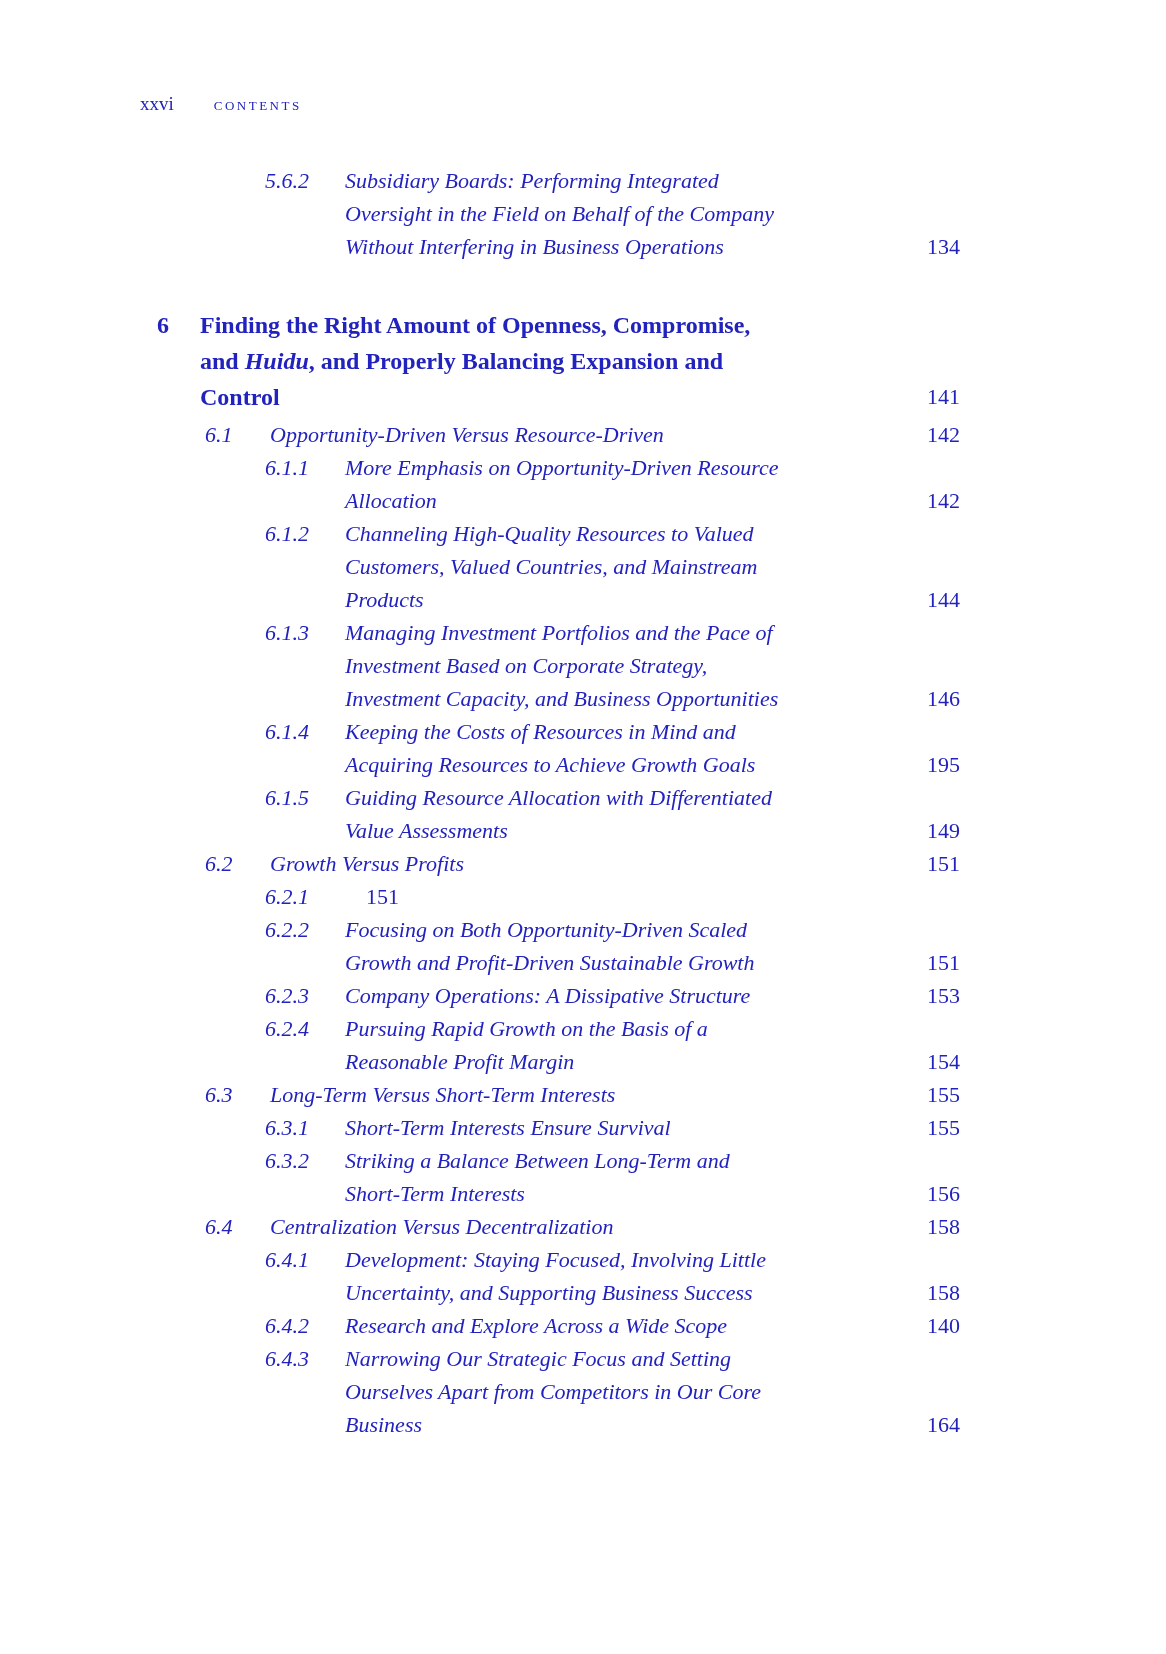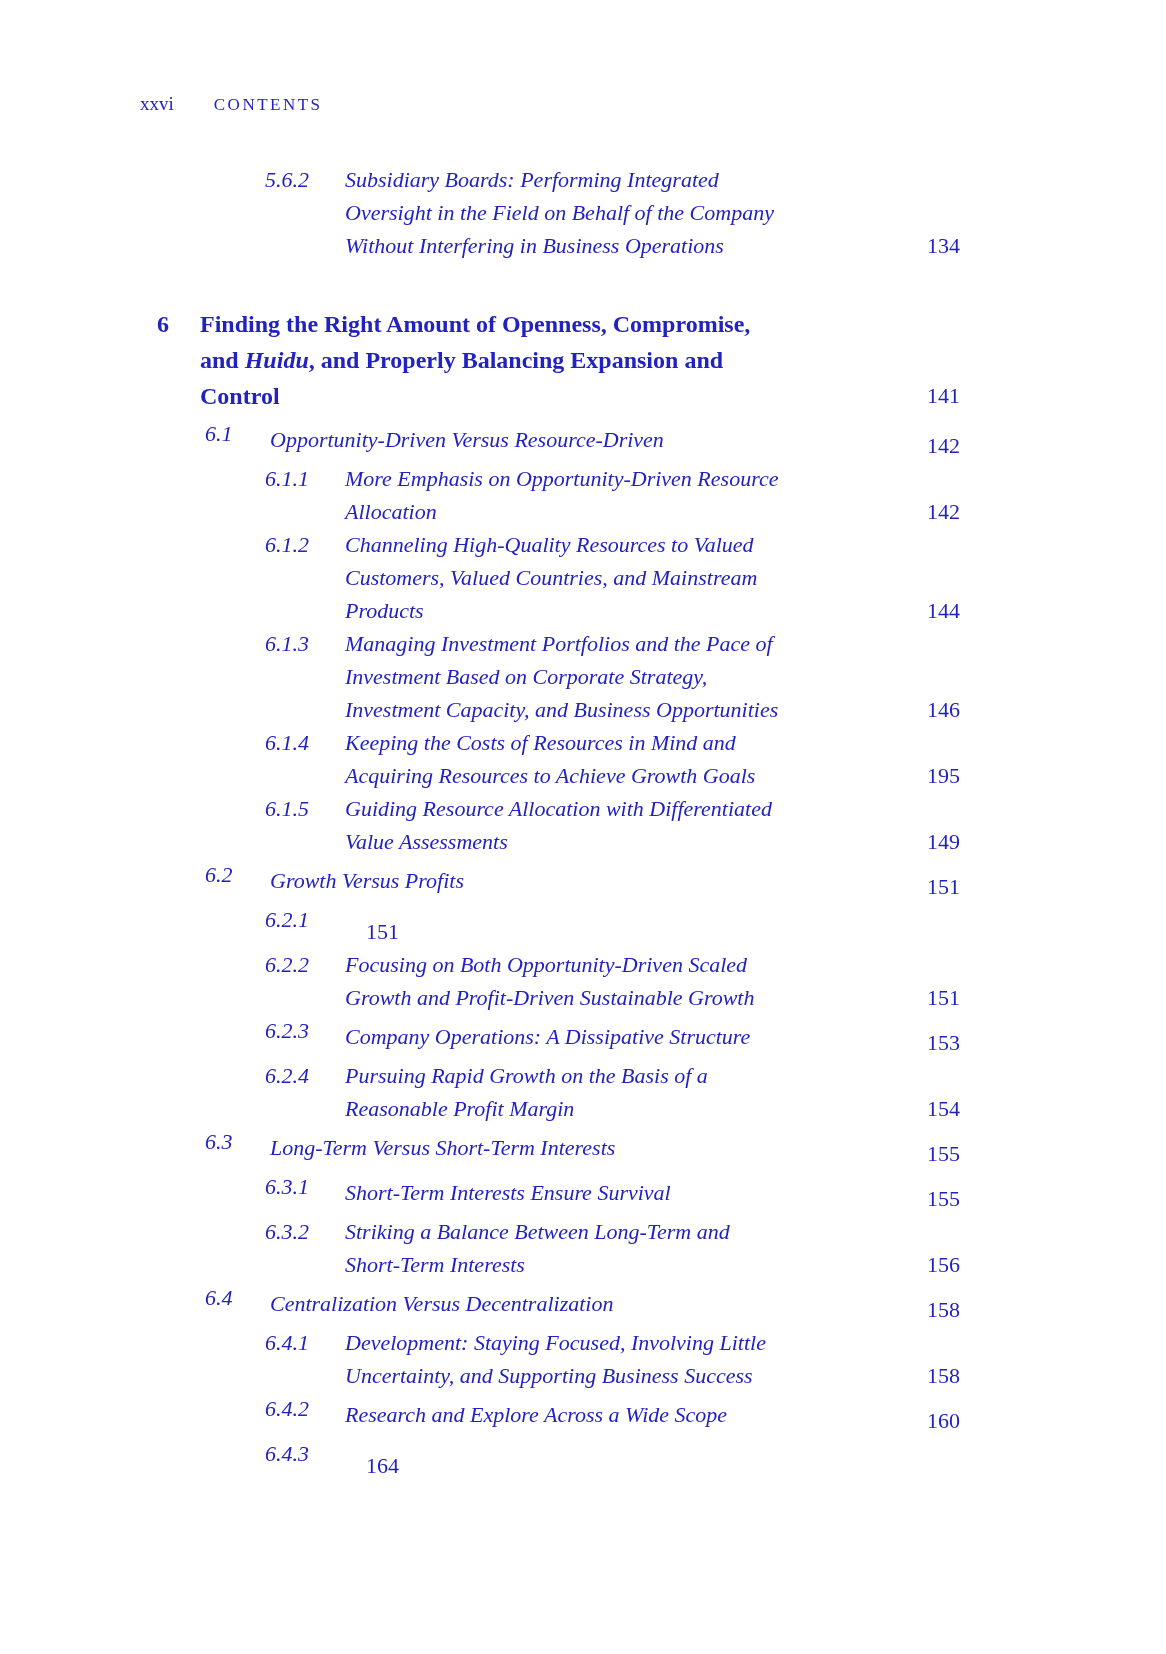--- a/index.html
+++ b/index.html
@@ -14,41 +14,40 @@
     color: var(--ink, #2222bf);
     overflow: hidden;
   }
   .running-head {
     margin-left: 140px;
     font-size: 19px;
     line-height: 24px;
   }
   .folio { margin-right: 40px; }
   .head-title {
-    font-size: 17px;
+    font-size: 13px;
     letter-spacing: 2.5px;
   }
   .toc {
     margin: 46px 0 0 157px;
     width: 803px;
     font-size: 22px;
     line-height: 33px;
   }
   .entry { display: flex; align-items: center; }
   .entry .num { align-self: flex-start; white-space: nowrap; }
   .entry .body { flex: 1 1 auto; min-width: 0; }
   .entry .body .line { display: block; }
   .entry .pg {
     align-self: flex-end;
     min-width: 46px;
     margin-left: 8px;
     text-align: right;
     font-style: normal;
     font-weight: normal;
-    margin-top: 12px;
   }
   .entry.chapter {
     font-weight: bold;
     font-size: 24px;
     line-height: 36px;
     margin: 44px 0 3px 0;
   }
   .entry.chapter .num { width: 43px; }
   .entry.chapter .pg { font-size: 22px; }
   .entry.s1 { font-style: italic; margin-left: 48px; gap: 8px; }
@@ -201,20 +200,25 @@
           <span class="line">Development: Staying Focused, Involving Little</span>
           <span class="line">Uncertainty, and Supporting Business Success</span>
         </span>
         <span class="pg">158</span>
       </div>
       <div class="entry s2">
         <span class="num">6.4.2</span>
         <span class="body">
           <span class="line">Research and Explore Across a Wide Scope</span>
         </span>
-        <span class="pg">160</span>
+        <span class="pg">140</span>
       </div>
       <div class="entry s2">
         <span class="num">6.4.3</span>
+        <span class="body">
+          <span class="line">Narrowing Our Strategic Focus and Setting</span>
+          <span class="line">Ourselves Apart from Competitors in Our Core</span>
+          <span class="line">Business</span>
+        </span>
         <span class="pg">164</span>
       </div>
     </div>
 </div>
 
 </body></html>

